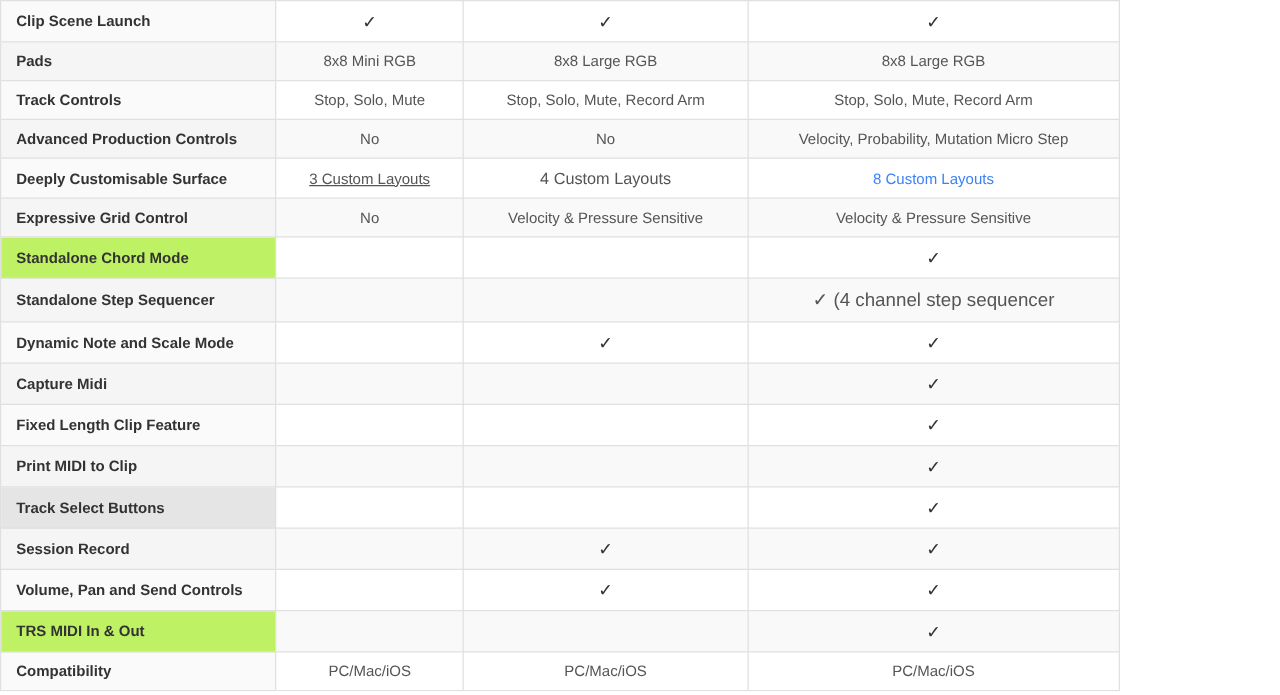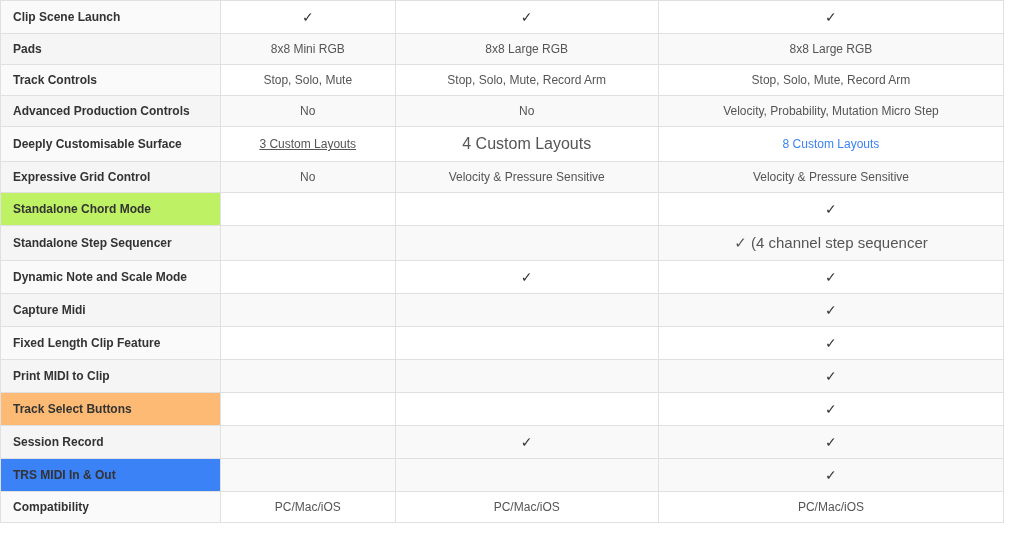--- a/index.html
+++ b/index.html
@@ -3,21 +3,21 @@
   <meta charset="utf-8">
   <style>
     * { box-sizing: border-box; margin: 0; padding: 0; }
     body {
       font-family: Arial, Helvetica, sans-serif;
       background: #fff;
       color: #333;
       font-size: 12px;
     }
     .comparison-table {
-      width: 1004px;
+      width: 896px;
       border-collapse: collapse;
     }
     .comparison-table th,
     .comparison-table td {
       border: 1px solid #e0e0e0;
       padding: 8px 12px;
       text-align: center;
       vertical-align: middle;
     }
     .comparison-table td:first-child {
@@ -68,21 +68,21 @@
       </tr>
       <tr>
         <td style="background-color: rgb(245, 245, 245);">Advanced Production Controls</td>
         <td style="font-size: 12px; color: rgb(85, 85, 85); background-color: rgb(249, 249, 249);">No</td>
         <td style="font-size: 12px; color: rgb(85, 85, 85); background-color: rgb(249, 249, 249);">No</td>
         <td style="font-size: 12px; color: rgb(85, 85, 85); background-color: rgb(249, 249, 249);">Velocity, Probability, Mutation Micro Step</td>
       </tr>
       <tr>
         <td style="background-color: rgb(250, 250, 250);">Deeply Customisable Surface</td>
         <td style="font-size: 12px; color: rgb(85, 85, 85); background-color: rgb(255, 255, 255); text-decoration: underline;">3 Custom Layouts</td>
-        <td style="font-size: 16px; color: rgb(85, 85, 85); background-color: rgb(255, 255, 255);">4 Custom Layouts</td>
+        <td style="font-size: 13px; color: rgb(85, 85, 85); background-color: rgb(255, 255, 255);">4 Custom Layouts</td>
         <td style="font-size: 12px; color: #3b82f6; background-color: rgb(255, 255, 255);">8 Custom Layouts</td>
       </tr>
       <tr>
         <td style="background-color: rgb(245, 245, 245);">Expressive Grid Control</td>
         <td style="font-size: 12px; color: rgb(85, 85, 85); background-color: rgb(249, 249, 249);">No</td>
         <td style="font-size: 12px; color: rgb(85, 85, 85); background-color: rgb(249, 249, 249);">Velocity &amp; Pressure Sensitive</td>
         <td style="font-size: 12px; color: rgb(85, 85, 85); background-color: rgb(249, 249, 249);">Velocity &amp; Pressure Sensitive</td>
       </tr>
       <tr>
         <td style="background-color: #bef264;">Standalone Chord Mode</td>
@@ -114,33 +114,39 @@
         <td style="font-size: 12px; color: rgb(85, 85, 85); background-color: rgb(255, 255, 255);"></td>
         <td style="font-size: 12px; color: rgb(85, 85, 85); background-color: rgb(255, 255, 255);"><span class="checkmark">✓</span></td>
       </tr>
       <tr>
         <td style="background-color: rgb(245, 245, 245);">Print MIDI to Clip</td>
         <td style="font-size: 12px; color: rgb(85, 85, 85); background-color: rgb(249, 249, 249);"></td>
         <td style="font-size: 12px; color: rgb(85, 85, 85); background-color: rgb(249, 249, 249);"></td>
         <td style="font-size: 12px; color: rgb(85, 85, 85); background-color: rgb(249, 249, 249);"><span class="checkmark">✓</span></td>
       </tr>
       <tr>
-        <td style="background-color: #fdba74;">Track Select Buttons</td>
+        <td style="background-color: #e5e5e5;">Track Select Buttons</td>
         <td style="font-size: 12px; color: rgb(85, 85, 85); background-color: rgb(255, 255, 255);"></td>
         <td style="font-size: 12px; color: rgb(85, 85, 85); background-color: rgb(255, 255, 255);"></td>
         <td style="font-size: 12px; color: rgb(85, 85, 85); background-color: rgb(255, 255, 255);"><span class="checkmark">✓</span></td>
       </tr>
       <tr>
         <td style="background-color: rgb(245, 245, 245);">Session Record</td>
         <td style="font-size: 12px; color: rgb(85, 85, 85); background-color: rgb(249, 249, 249);"></td>
         <td style="font-size: 12px; color: rgb(85, 85, 85); background-color: rgb(249, 249, 249);"><span class="checkmark">✓</span></td>
         <td style="font-size: 12px; color: rgb(85, 85, 85); background-color: rgb(249, 249, 249);"><span class="checkmark">✓</span></td>
       </tr>
       <tr>
-        <td style="background-color: #3b82f6;">TRS MIDI In &amp; Out</td>
+        <td style="background-color: rgb(250, 250, 250);">Volume, Pan and Send Controls</td>
+        <td style="font-size: 12px; color: rgb(85, 85, 85); background-color: rgb(255, 255, 255);"></td>
+        <td style="font-size: 12px; color: rgb(85, 85, 85); background-color: rgb(255, 255, 255);"><span class="checkmark">✓</span></td>
+        <td style="font-size: 12px; color: rgb(85, 85, 85); background-color: rgb(255, 255, 255);"><span class="checkmark">✓</span></td>
+      </tr>
+      <tr>
+        <td style="background-color: #bef264;">TRS MIDI In &amp; Out</td>
         <td style="font-size: 12px; color: rgb(85, 85, 85); background-color: rgb(249, 249, 249);"></td>
         <td style="font-size: 12px; color: rgb(85, 85, 85); background-color: rgb(249, 249, 249);"></td>
         <td style="font-size: 12px; color: rgb(85, 85, 85); background-color: rgb(249, 249, 249);"><span class="checkmark">✓</span></td>
       </tr>
       <tr>
         <td style="background-color: rgb(250, 250, 250);">Compatibility</td>
         <td style="font-size: 12px; color: rgb(85, 85, 85); background-color: rgb(255, 255, 255);">PC/Mac/iOS</td>
         <td style="font-size: 12px; color: rgb(85, 85, 85); background-color: rgb(255, 255, 255);">PC/Mac/iOS</td>
         <td style="font-size: 12px; color: rgb(85, 85, 85); background-color: rgb(255, 255, 255);">PC/Mac/iOS</td>
       </tr>

